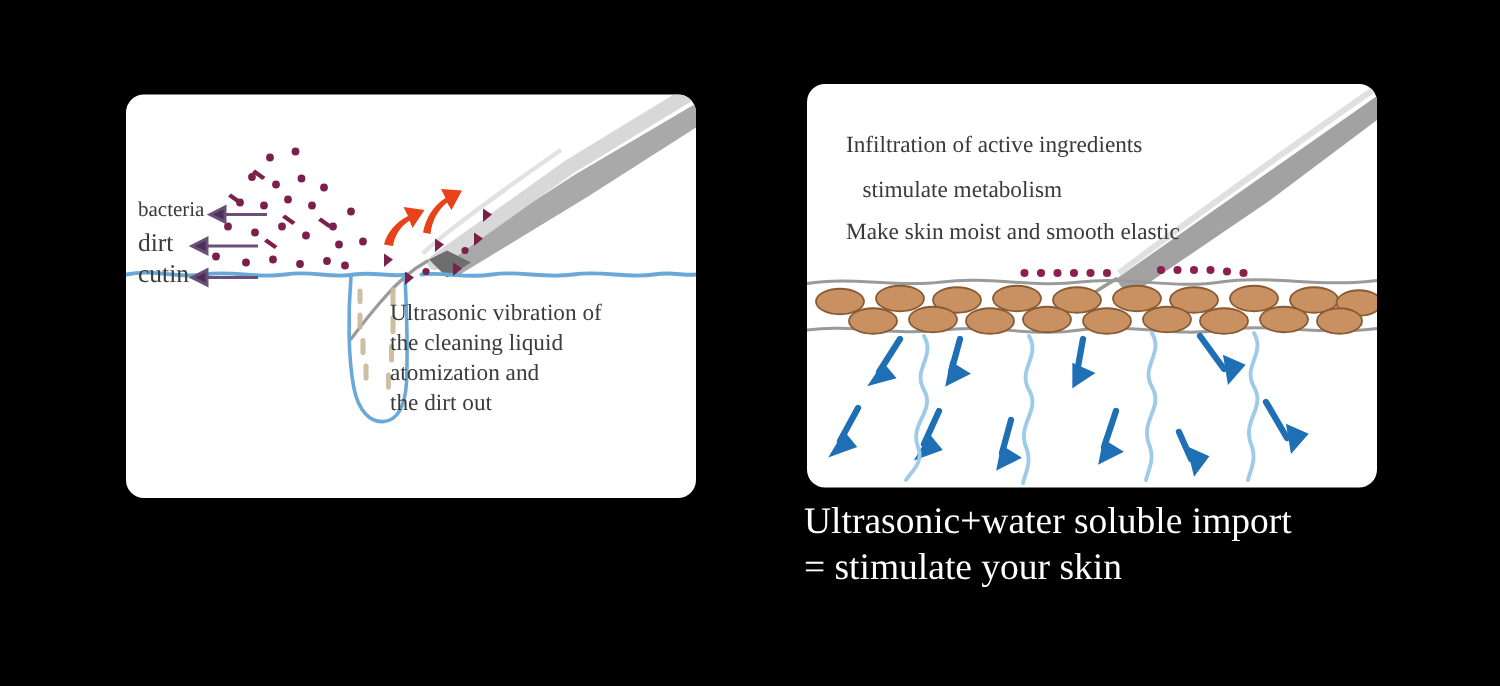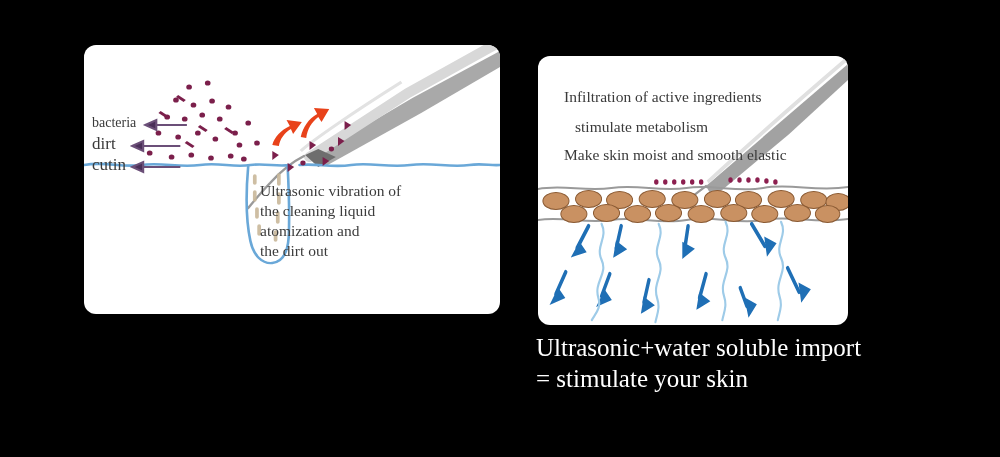--- a/index.html
+++ b/index.html
@@ -23,22 +23,22 @@
     background: #000000;
   }
 
   
   .panel {
     position: absolute;
     background: #ffffff;
     border-radius: 12px;
     overflow: hidden;
   }
-  .panel-left  { left: 84px;  top: 45px; width: 416px; height: 269px; }
-  .panel-right { left: 538px; top: 56px; width: 310px; height: 269px; }
+  .panel-left  { left: 84px;  top: 63px; width: 380px; height: 269px; }
+  .panel-right { left: 538px; top: 56px; width: 380px; height: 269px; }
 
   .panel-svg { position: absolute; left: 0; top: 0; width: 100%; height: 100%; display: block; }
 
   
   .in-text {
     position: absolute;
     color: #3a3a3a;
     font-family: "Liberation Serif", serif;
     white-space: pre;
     line-height: 1.18;

